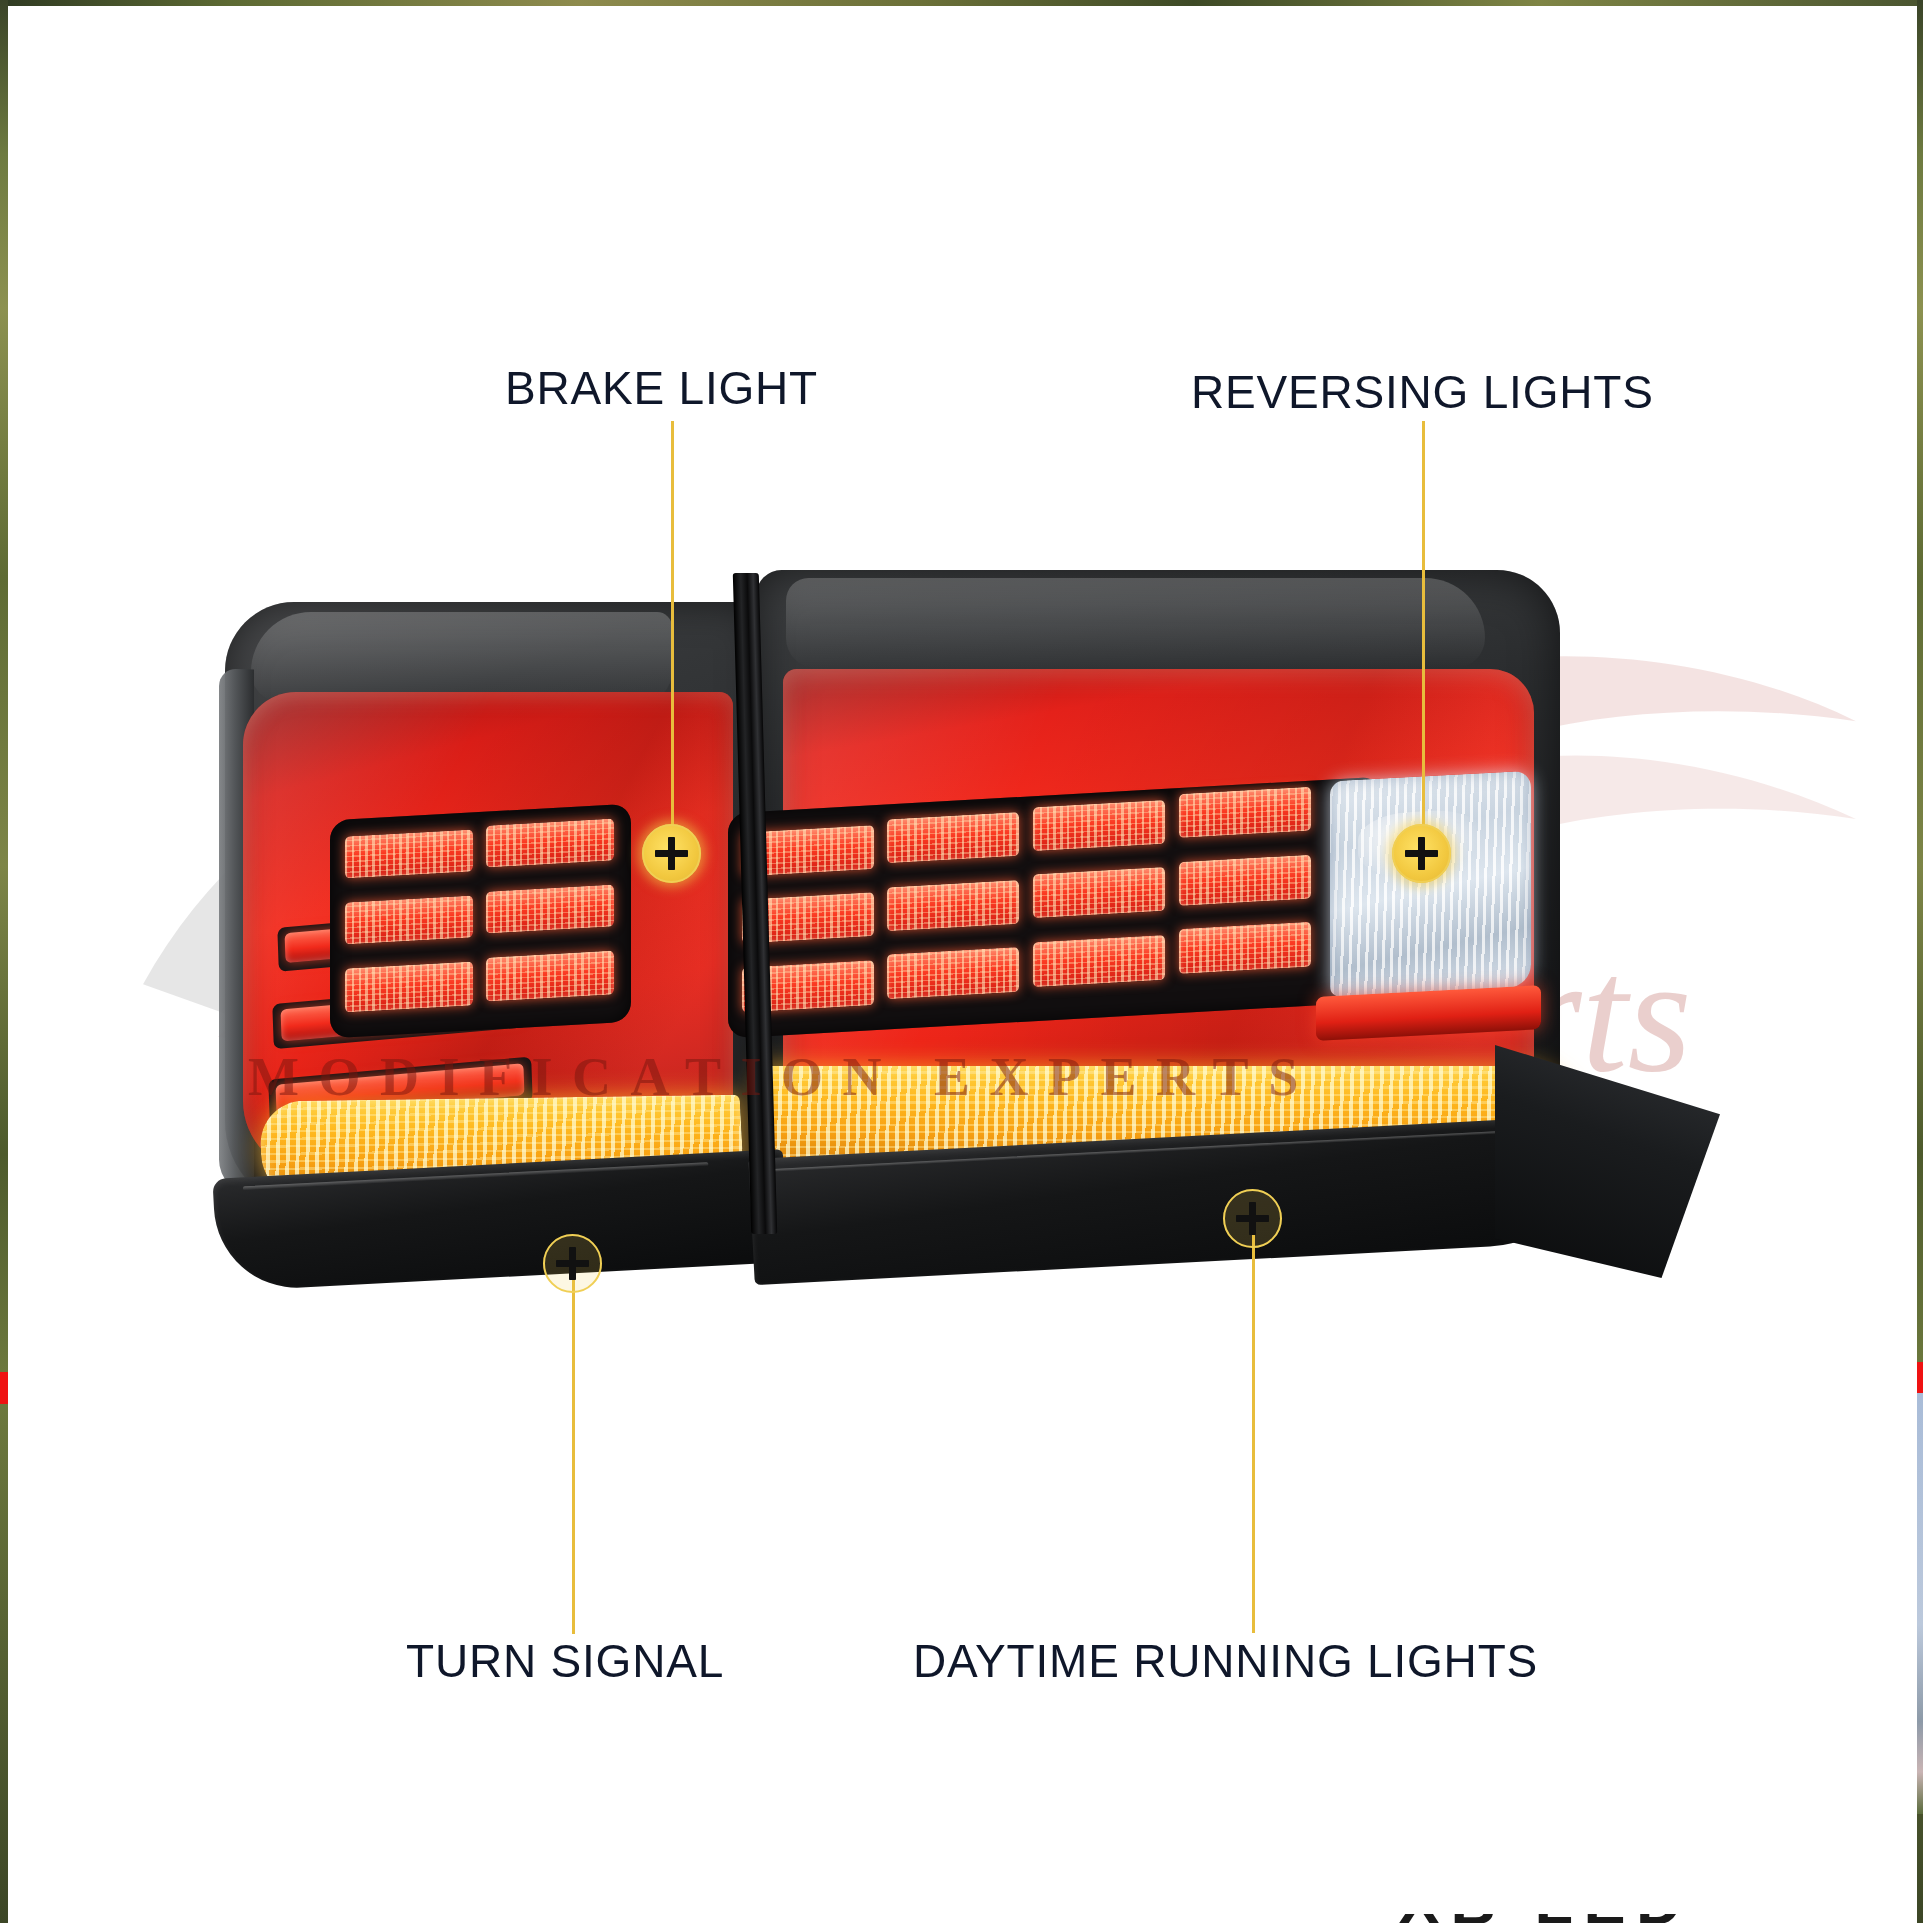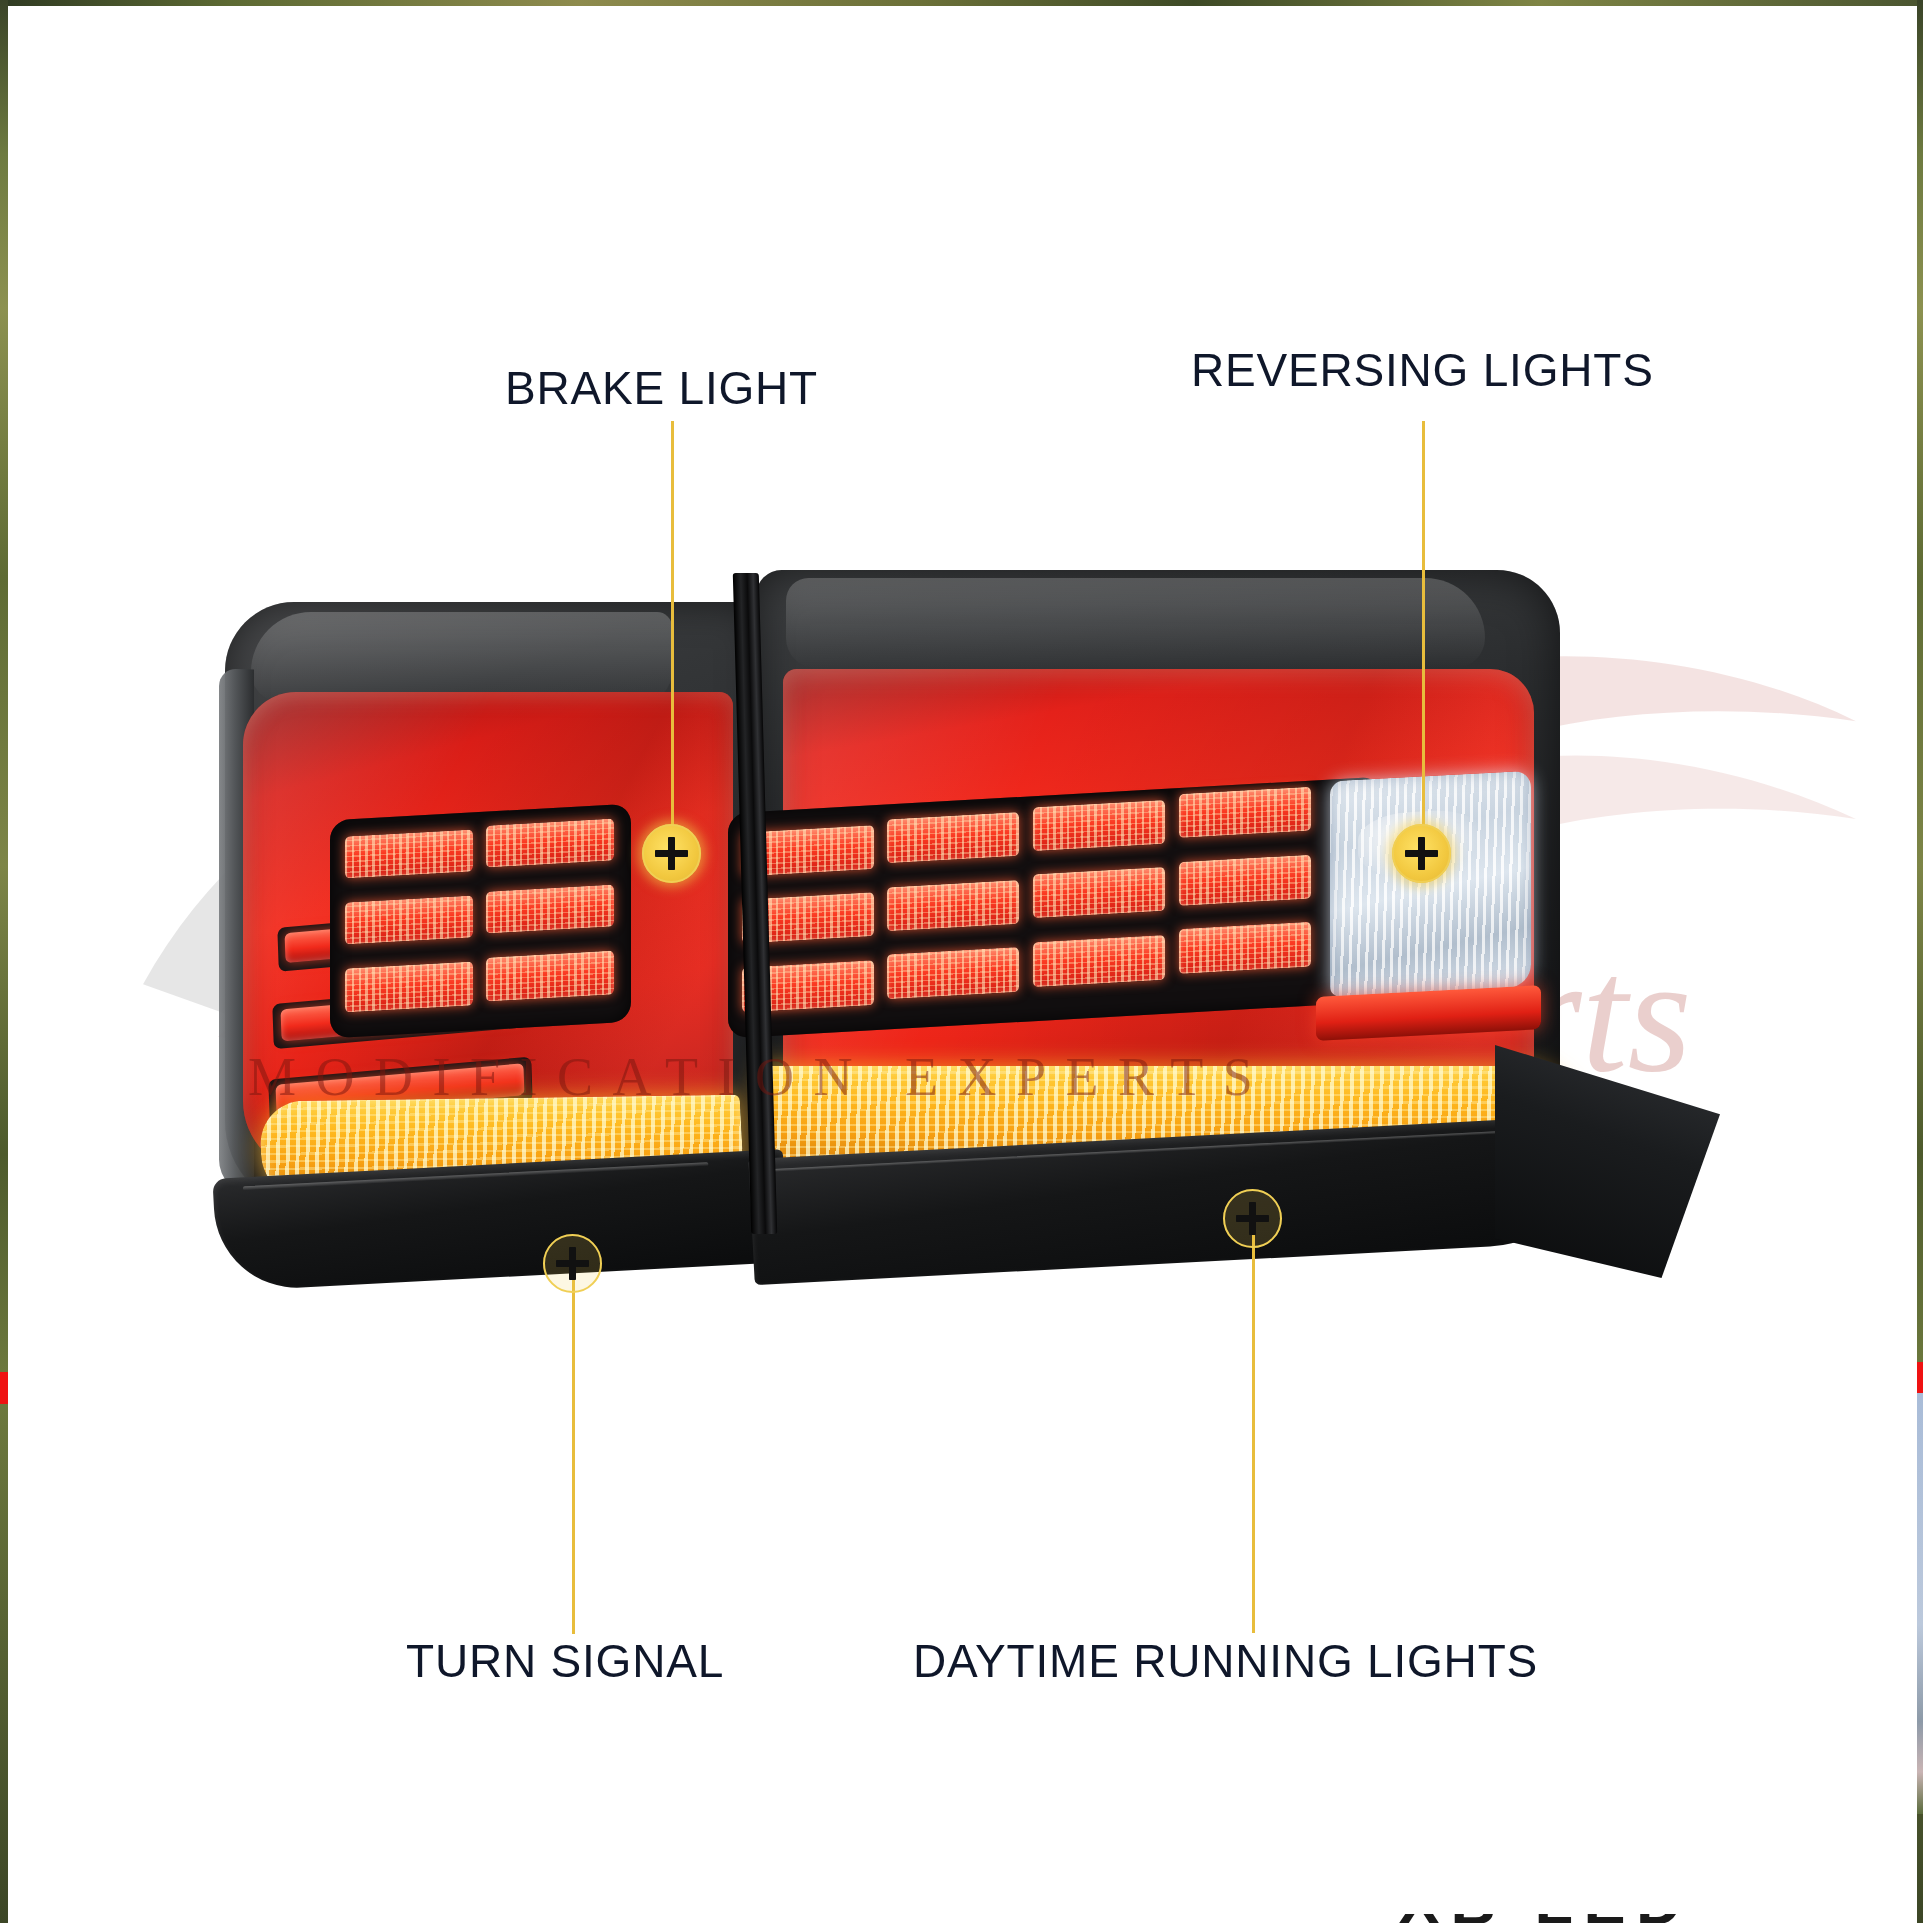--- a/index.html
+++ b/index.html
@@ -23,21 +23,21 @@
 
   
   .bottom-band{position:absolute;left:0;bottom:0;width:1924px;height:10.5px;overflow:hidden;}
   .bottom-band .txt{position:absolute;left:1398px;top:-48px;font-size:63px;font-weight:bold;
     letter-spacing:10.5px;color:#1a1a1a;white-space:nowrap;font-family:"Liberation Sans",sans-serif;}
 
   
   .label{position:absolute;color:#0f172a;font-size:46px;font-weight:400;
     letter-spacing:0.8px;white-space:nowrap;font-family:"Liberation Sans",sans-serif;}
   #lbl-brake{left:505px;top:361px;}
-  #lbl-reverse{left:1191px;top:343px;}
+  #lbl-reverse{left:1191px;top:365px;}
   #lbl-turn{left:406px;top:1634px;}
   #lbl-drl{left:913px;top:1634px;}
 
   
   .leader{position:absolute;width:3px;background:#e8bd3c;}
   #ln-brake{left:671px;top:421px;height:406px;}
   #ln-reverse{left:1422px;top:421px;height:406px;}
   #ln-turn{left:572px;top:1278px;height:356px;}
   #ln-drl{left:1252px;top:1232px;height:401px;}
 
@@ -164,21 +164,21 @@
     transform:skewX(1.6deg);border-radius:3px;}
 
   
   .left-edge{position:absolute;left:-6px;top:90px;width:35px;height:526px;
     background:linear-gradient(90deg,#7e8184,#55585b 45%,#2a2c2e);
     border-radius:30px 0 0 60px;transform:skewY(2deg);opacity:.95;}
 
   
   .wm{position:absolute;pointer-events:none;user-select:none;}
   #wm-words{left:248px;top:1046px;font-family:"Liberation Serif",serif;
-    font-size:54px;letter-spacing:19.5px;color:rgba(120,22,14,.50);white-space:nowrap;font-weight:400;}
+    font-size:54px;letter-spacing:19.5px;color:rgba(120,22,14,.50);white-space:nowrap;font-weight:700;}
   #wm-big{left:256px;top:661px;font-family:"Liberation Serif",serif;font-size:353px;
     font-weight:700;color:rgba(170,40,30,.17);letter-spacing:16.5px;white-space:nowrap;line-height:1;}
   #wm-script{left:1270px;top:932px;font-family:"Liberation Serif",serif;font-style:italic;
     font-size:165px;color:rgba(160,35,28,.22);white-space:nowrap;line-height:1;}
   #wm-swoosh{left:128px;top:631px;width:1052px;height:421px;overflow:visible;}
   #wm-swoosh2{left:1405px;top:631px;width:466px;height:316px;overflow:visible;}
 </style>
 </head>
 <body>
 

